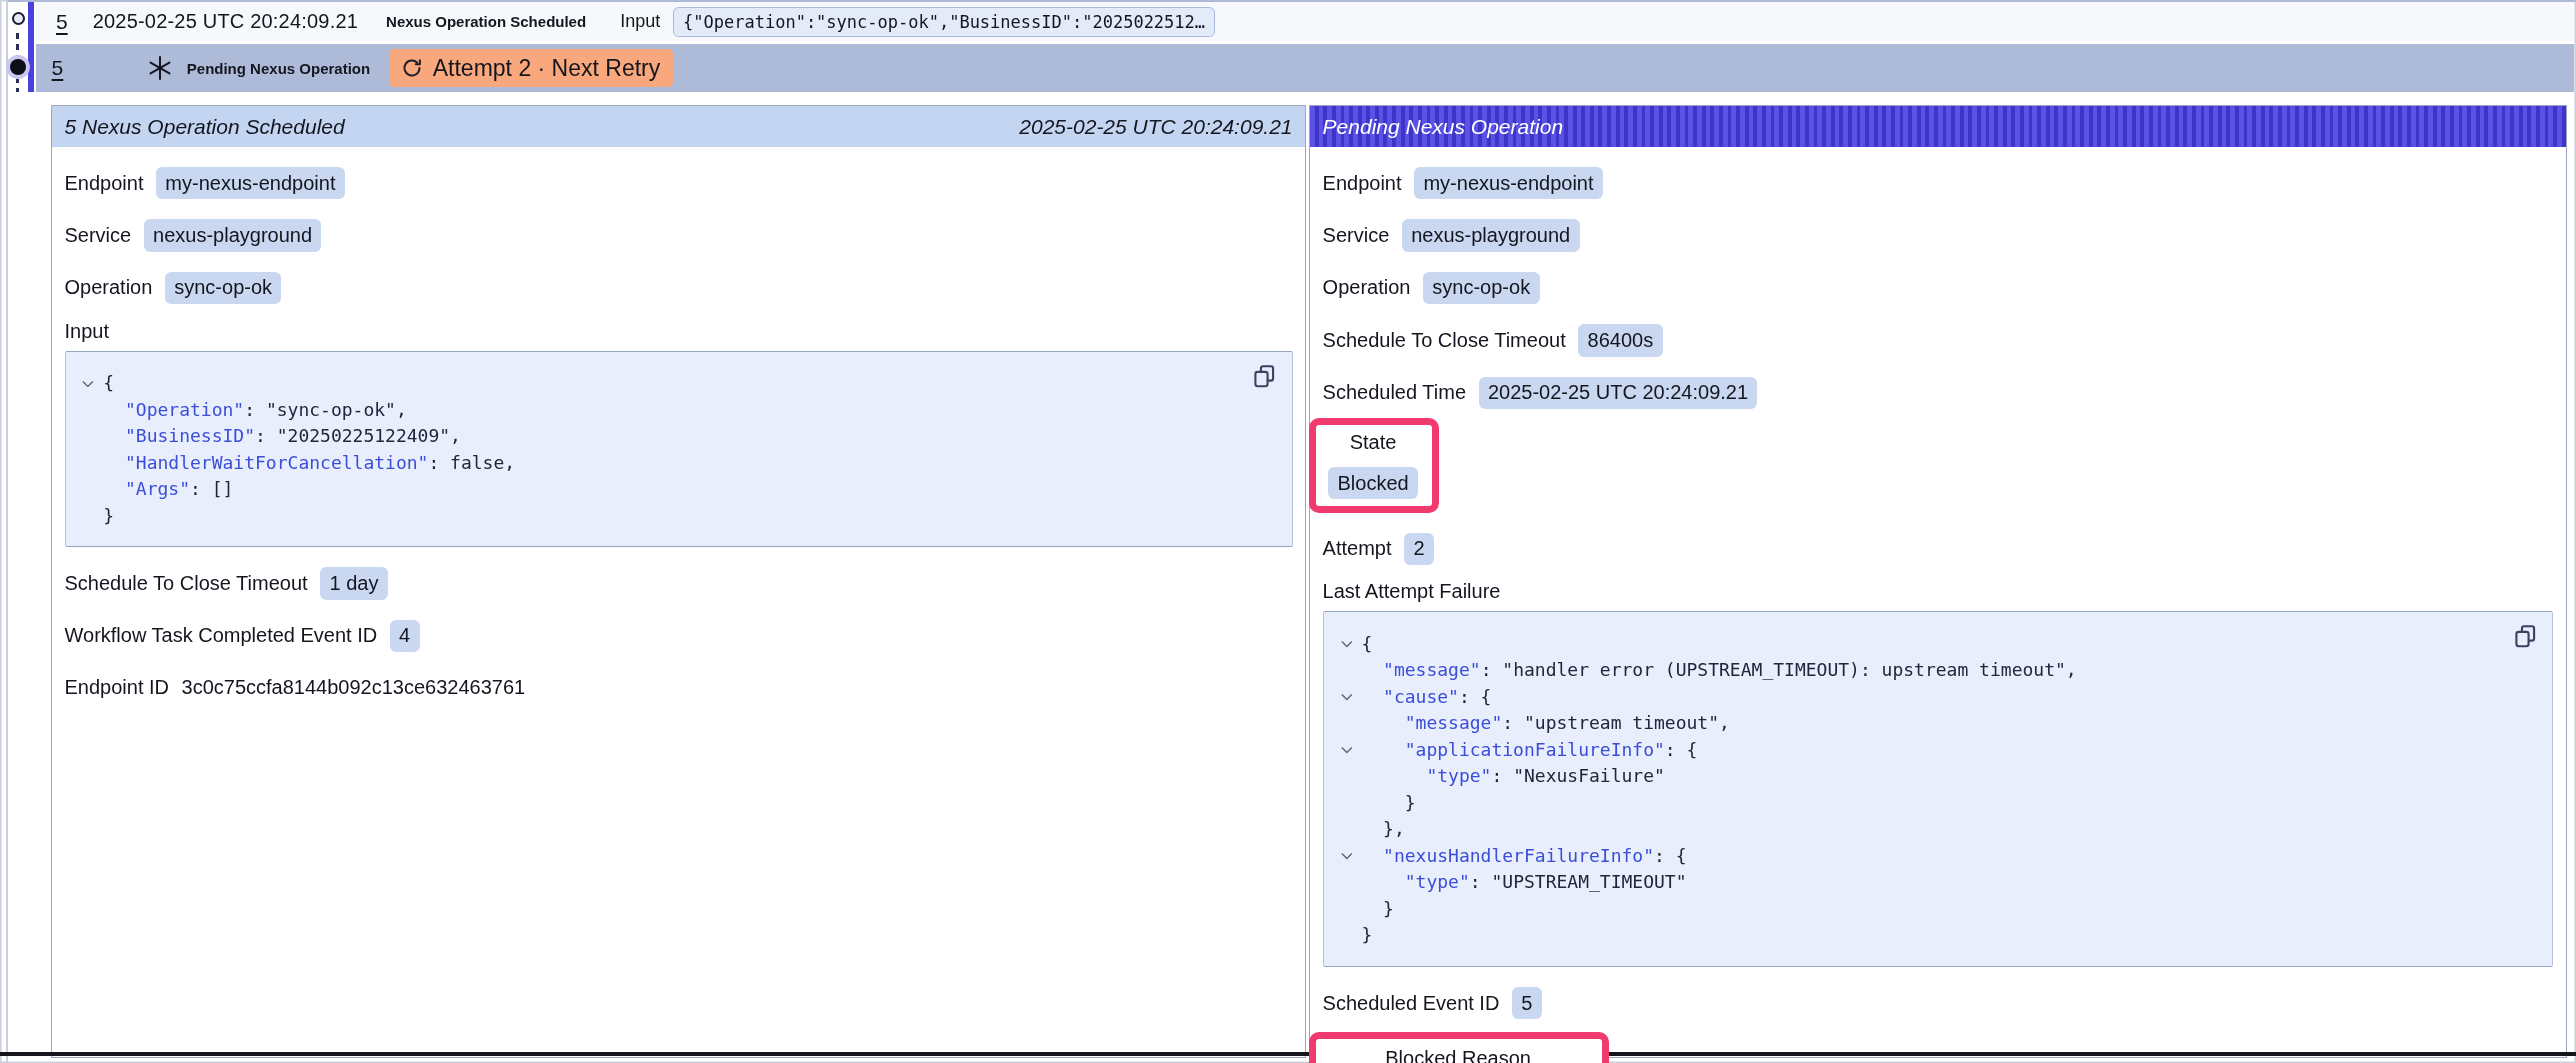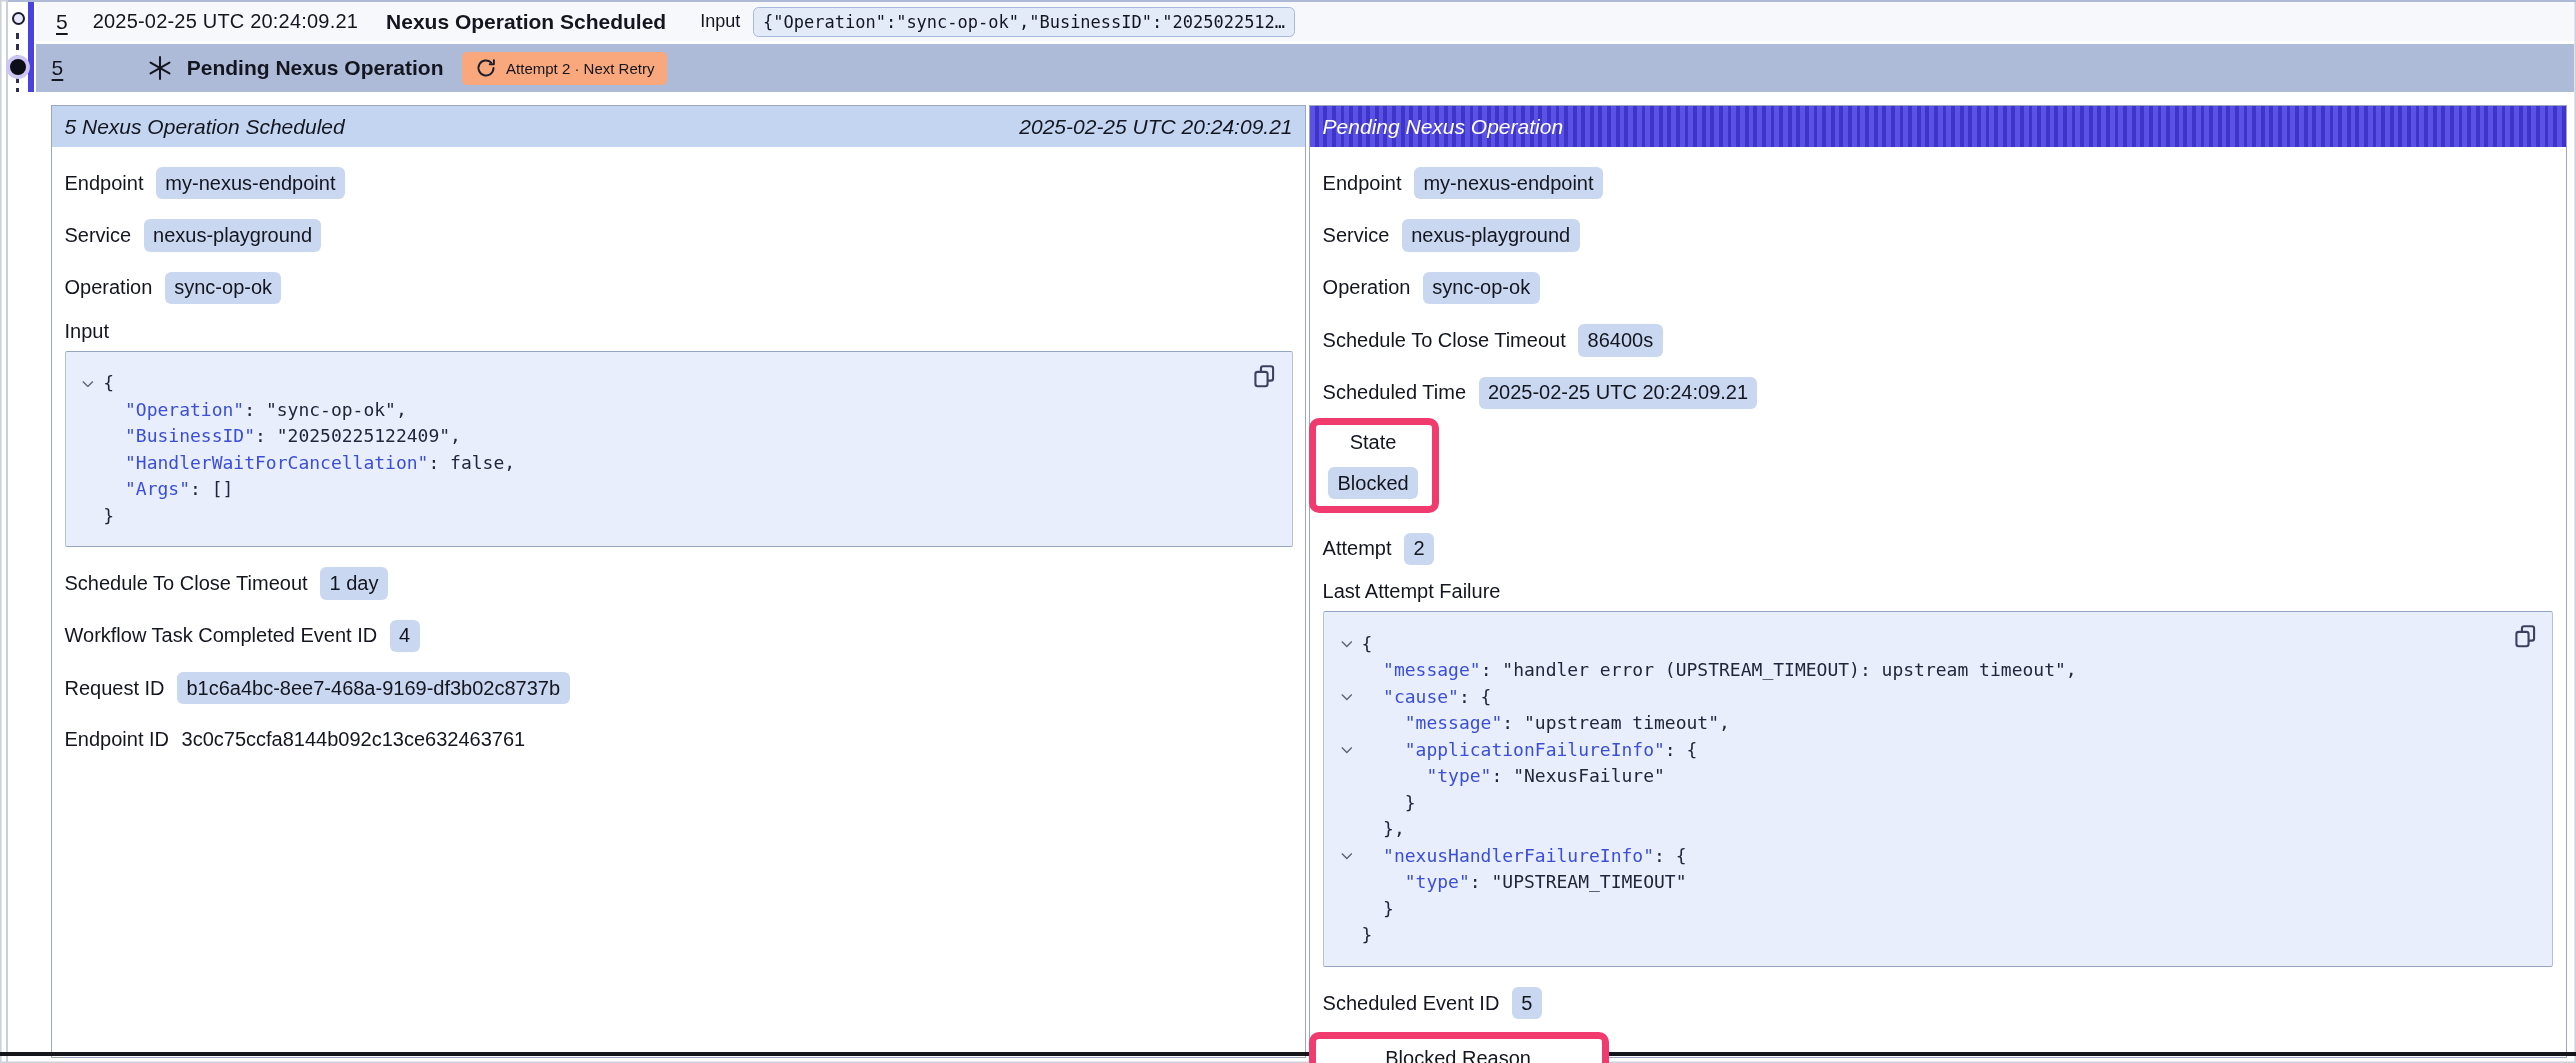--- a/index.html
+++ b/index.html
@@ -24,30 +24,30 @@
                background:#0c0e18; box-shadow:0 0 0 3.9px #cbc6f4; }
 
   
   .row { position:absolute; left:36px; right:1.6px; display:flex; align-items:center; font-size:20px; }
   .row1 { top:2.3px; height:39px; background:var(--row_light,#f7f8fc); }
   .row2 { top:44px; height:48px; background:var(--row_selected,#adbbd9); }
   .id-link { text-decoration:underline; text-underline-offset:3.9px; color:var(--text,#14161f); font-size:21px; cursor:pointer; }
   .row1 .id-link { margin-left:20px; }
   .row2 .id-link { margin-left:15.6px; }
   .ts   { margin-left:25px; letter-spacing:0.2px; }
-  .ttl  { margin-left:28px; font-weight:700; font-size:21px; }
+  .ttl  { margin-left:28px; font-weight:700; font-size:15px; }
   .row2 .ttl { margin-left:12.5px; }
   .inlbl { margin-left:34px; font-size:18px; }
   .chip { margin-left:12.5px; font-family:"DejaVu Sans Mono", monospace; font-size:17px;
           background:var(--chip_bg,#e3ebf9); border:1.6px solid var(--chip_border,#a9b9dd);
           border-radius:5.5px; padding:3.9px 9.4px; white-space:nowrap; cursor:pointer; }
   .spacer2 { width:83px; }
   .asterisk { display:inline-flex; width:28px; height:28px; }
   .retry-badge { margin-left:18.7px; display:inline-flex; align-items:center; gap:9.4px;
-                 background:var(--orange,#f8a87c); border-radius:4.7px; padding:5.5px 12.5px; font-size:15px; }
+                 background:var(--orange,#f8a87c); border-radius:4.7px; padding:5.5px 12.5px; font-size:23px; }
   .retry-icon { display:inline-flex; width:22px; height:22px; }
 
   
   .panels { position:absolute; left:51px; right:9.4px; top:105px; bottom:4.7px; display:flex; gap:3.1px; }
   .panel  { border:1.6px solid var(--panel_border,#9ba6c0); background:#fff; overflow:visible; }
   .panel.lp { width:1255px; flex:none; }
   .panel.rp { flex:1; }
   .ph { height:41px; display:flex; align-items:center; padding:0 12.5px; font-size:21px;font-style:italic; }
   .ph.leftbg { background:var(--header_left_bg,#c4d5f2); color:#14161f; }
   .ph.striped {
@@ -181,24 +181,20 @@
           </div>
           <div class="fr">
             <span>Schedule To Close Timeout</span>
             <span class="badge">1 day</span>
           </div>
           <div class="fr">
             <span>Workflow Task Completed Event ID</span>
             <span class="badge">4</span>
           </div>
           <div class="fr">
-            <span>Request ID</span>
-            <span class="badge">b1c6a4bc-8ee7-468a-9169-df3b02c8737b</span>
-          </div>
-          <div class="fr">
             <span>Endpoint ID</span>
             <span class="linkval">3c0c75ccfa8144b092c13ce632463761</span>
           </div>
         </div>
     </section>
 
     <section class="panel rp">
       <header class="ph striped">
         <span>Pending Nexus Operation</span>
       </header>

